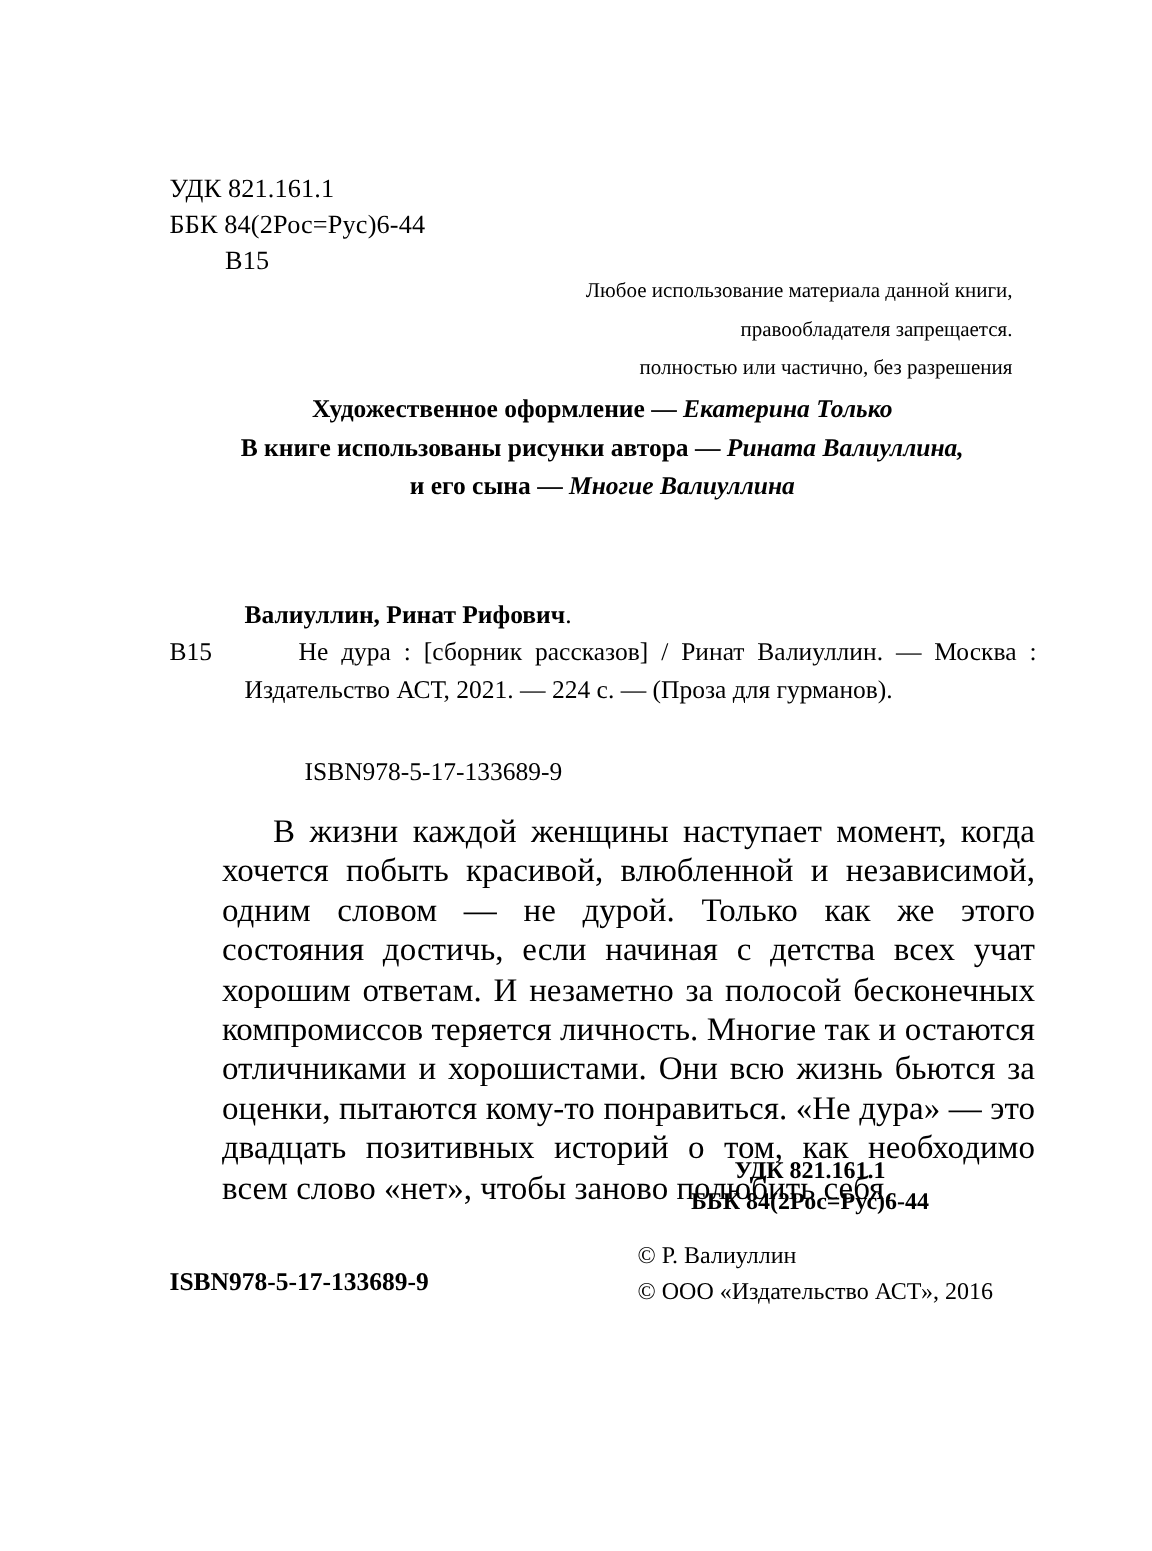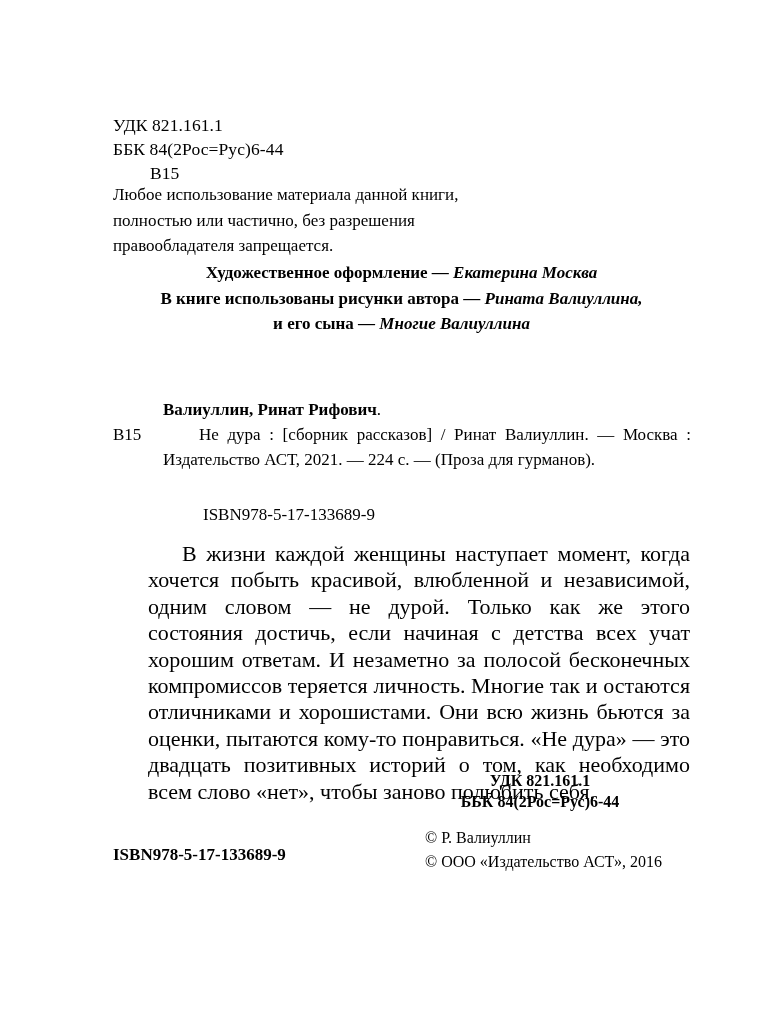--- a/index.html
+++ b/index.html
@@ -36,25 +36,25 @@
   }
   .class-line { display: block; }
   .class-code {
     display: block;
     padding-left: 37px;
   }
 
   
   .notice {
     position: absolute;
-    left: 113px;
+    left: 98px;
     top: 182px;
     width: 577px;
-    text-align: left;
-    font-size: 17px;
+    text-align: right;
+    font-size: 14px;
     line-height: 25.5px;
   }
   .notice span { display: block; }
 
   
   .credits {
     position: absolute;
     left: 113px;
     top: 260px;
     width: 577px;
@@ -160,26 +160,26 @@
 <div class="page">
 
   <div class="class-block">
     <span class="class-line">УДК 821.161.1</span>
     <span class="class-line">ББК 84(2Рос=Рус)6-44</span>
     <span class="class-code">В15</span>
   </div>
 
   <div class="notice">
     <span>Любое использование материала данной книги,</span>
+    <span>правообладателя запрещается.</span>
     <span>полностью или частично, без разрешения</span>
-    <span>правообладателя запрещается.</span>
   </div>
 
   <div class="credits">
-    <span class="cline"><span>Художественное оформление — </span><em>Екатерина Москва</em></span>
+    <span class="cline"><span>Художественное оформление — </span><em>Екатерина Только</em></span>
     <span class="cline"><span>В книге использованы рисунки автора — </span><em>Рината Валиуллина,</em></span>
     <span class="cline"><span>и его сына — </span><em>Многие Валиуллина</em></span>
   </div>
 
   <div class="biblio">
     <span class="biblio-author"><span>Валиуллин, Ринат Рифович</span><span class="dot">.</span></span>
     <div class="biblio-body">
       <span class="biblio-sigla">В15</span>
       <span class="lead"></span><span>Не дура : [сборник рассказов] / Ринат Валиуллин. — Москва : Издательство АСТ, 2021. — 224 с. — (Проза для гурманов).</span>
     </div>

